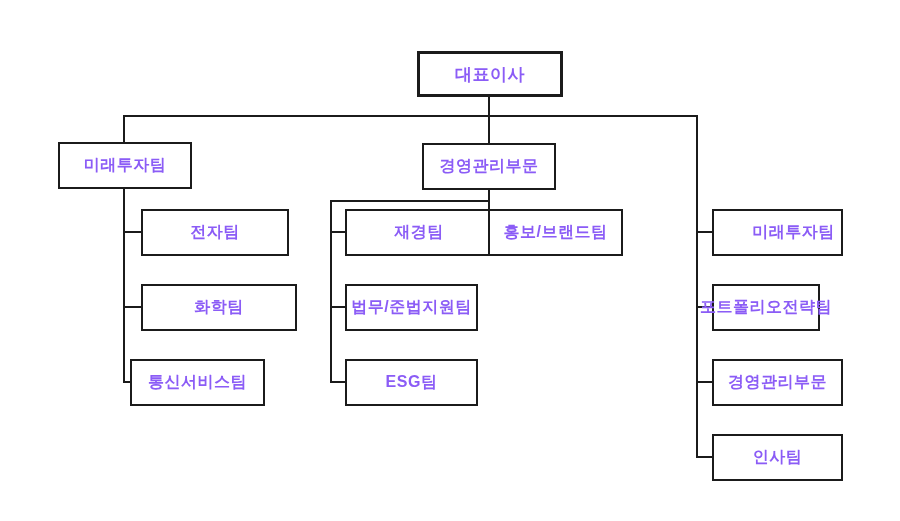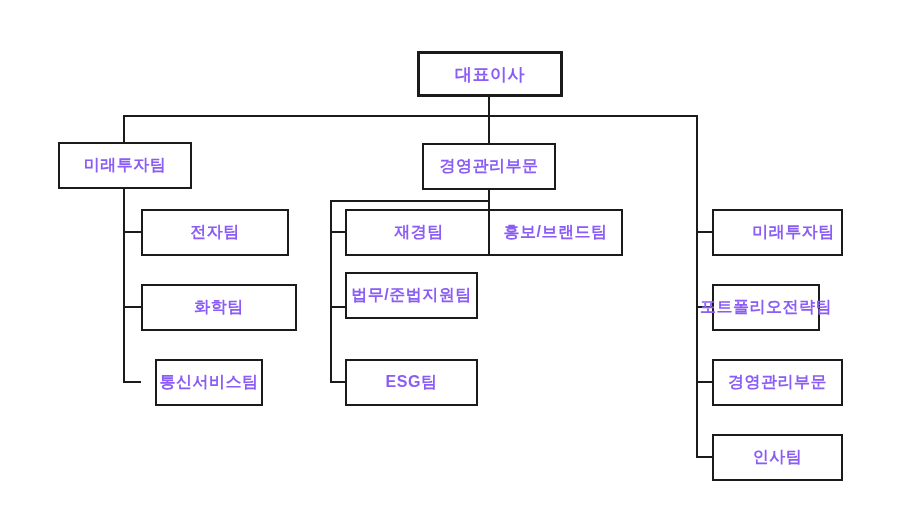--- a/index.html
+++ b/index.html
@@ -75,24 +75,24 @@
   <div class="hline" style="left:696px; top:381px; width:16px;"></div>
   <div class="hline" style="left:696px; top:456px; width:16px;"></div>
 
   <div class="node root" style="left:417px; top:51px;  width:146px;">대표이사</div>
 
   <div class="node" style="left:58px;  top:142px; width:134px;">미래투자팀</div>
   <div class="node" style="left:422px; top:143px; width:134px;">경영관리부문</div>
 
   <div class="node" style="left:141px; top:209px; width:148px;">전자팀</div>
   <div class="node" style="left:141px; top:284px; width:156px;">화학팀</div>
-  <div class="node" style="left:155px; top:359px; width:108px;text-align:right;">통신서비스팀</div>
+  <div class="node" style="left:130px; top:359px; width:135px;text-align:right;">통신서비스팀</div>
 
   <div class="node" style="left:345px; top:209px; width:148px;">재경팀</div>
-  <div class="node" style="left:345px; top:272px; width:133px;">법무/준법지원팀</div>
+  <div class="node" style="left:345px; top:284px; width:133px;">법무/준법지원팀</div>
   <div class="node" style="left:345px; top:359px; width:133px;">ESG팀</div>
   <div class="node" style="left:488px; top:209px; width:135px;">홍보/브랜드팀</div>
 
   <div class="node" style="left:712px; top:209px; width:131px;padding-left:32px;">미래투자팀</div>
   <div class="node" style="left:712px; top:284px; width:108px;">포트폴리오전략팀</div>
   <div class="node" style="left:712px; top:359px; width:131px;">경영관리부문</div>
   <div class="node" style="left:712px; top:434px; width:131px;text-align:center;">인사팀</div>
 
 </div>
 

